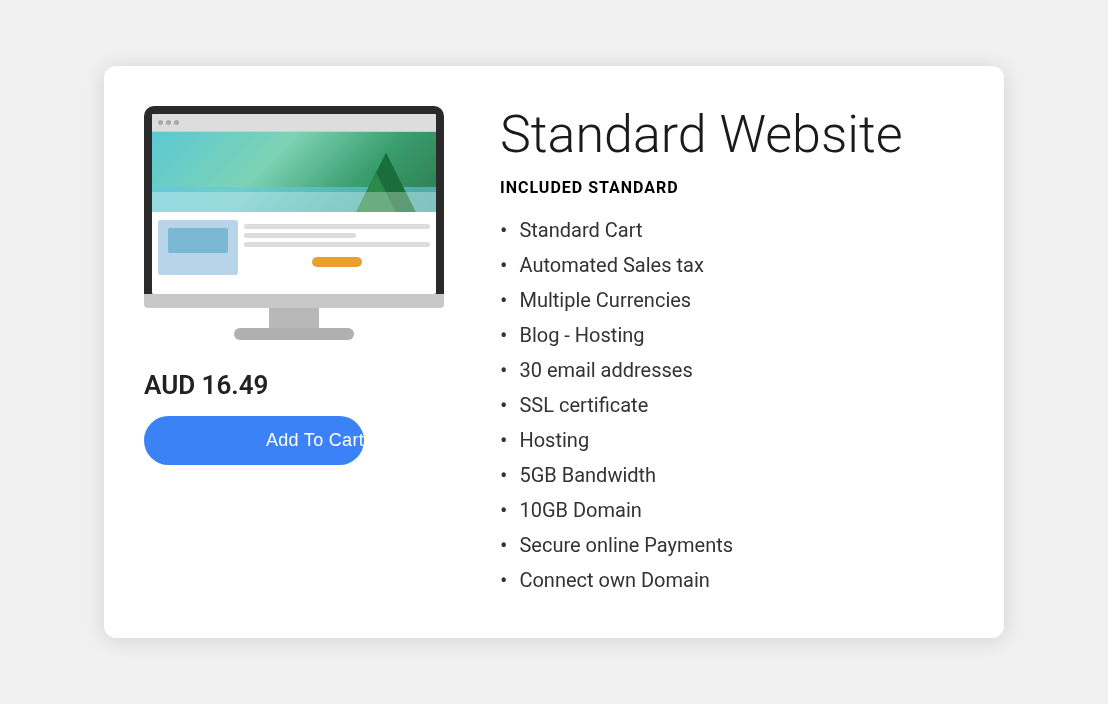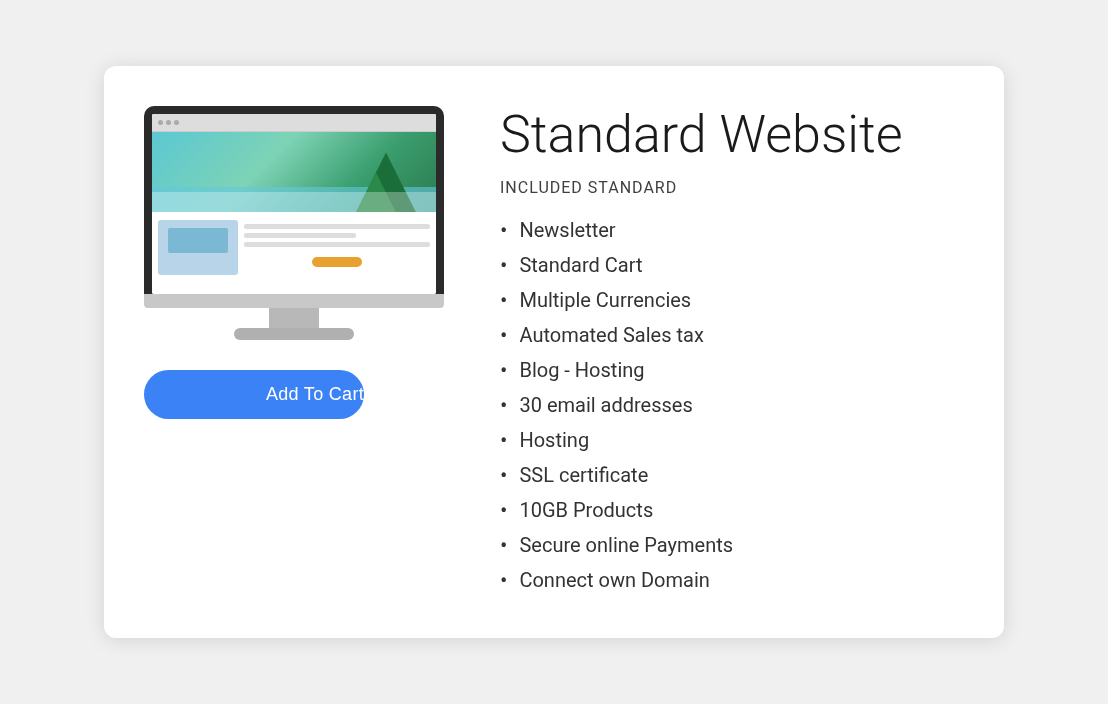--- a/index.html
+++ b/index.html
@@ -243,22 +243,22 @@
       font-size: 52px;
       font-weight: 300;
       color: #1a1a1a;
       margin-bottom: 14px;
       line-height: 1.1;
       font-family: -apple-system, BlinkMacSystemFont, 'Segoe UI', Roboto, Helvetica, Arial, sans-serif;
     }
 
     .included-label {
       font-size: 16px;
-      font-weight: 400;
-      color: #404040;
+      font-weight: 700;
+      color: #000000;
       letter-spacing: 1px;
       text-transform: uppercase;
       margin-bottom: 16px;
     }
 
     .features-list {
       list-style: none;
       padding: 0;
       margin: 0;
     }
@@ -314,40 +314,41 @@
               </div>
             </div>
           </div>
         </div>
         <div class="monitor-bottom"></div>
         <div class="monitor-neck"></div>
         <div class="monitor-base"></div>
       </div>
     </div>
 
+    <div class="price">AUD 16.49</div>
 
     <button class="add-to-cart-btn">Add To Cart</button>
 
   </div>
 
   <div class="right-column">
 
     <h1 class="product-title">Standard Website</h1>
 
     <div class="included-label">INCLUDED STANDARD</div>
 
     <ul class="features-list">
-    <li>Newsletter</li>
         <li>Standard Cart</li>
+        <li>Automated Sales tax</li>
         <li>Multiple Currencies</li>
-        <li>Automated Sales tax</li>
         <li>Blog - Hosting</li>
         <li>30 email addresses</li>
+        <li>SSL certificate</li>
         <li>Hosting</li>
-        <li>SSL certificate</li>
-        <li>10GB Products</li>
+        <li>5GB Bandwidth</li>
+        <li>10GB Domain</li>
         <li>Secure online Payments</li>
         <li>Connect own Domain</li>
       </ul>
 
   </div>
 
 </div>
 
 </body></html>

